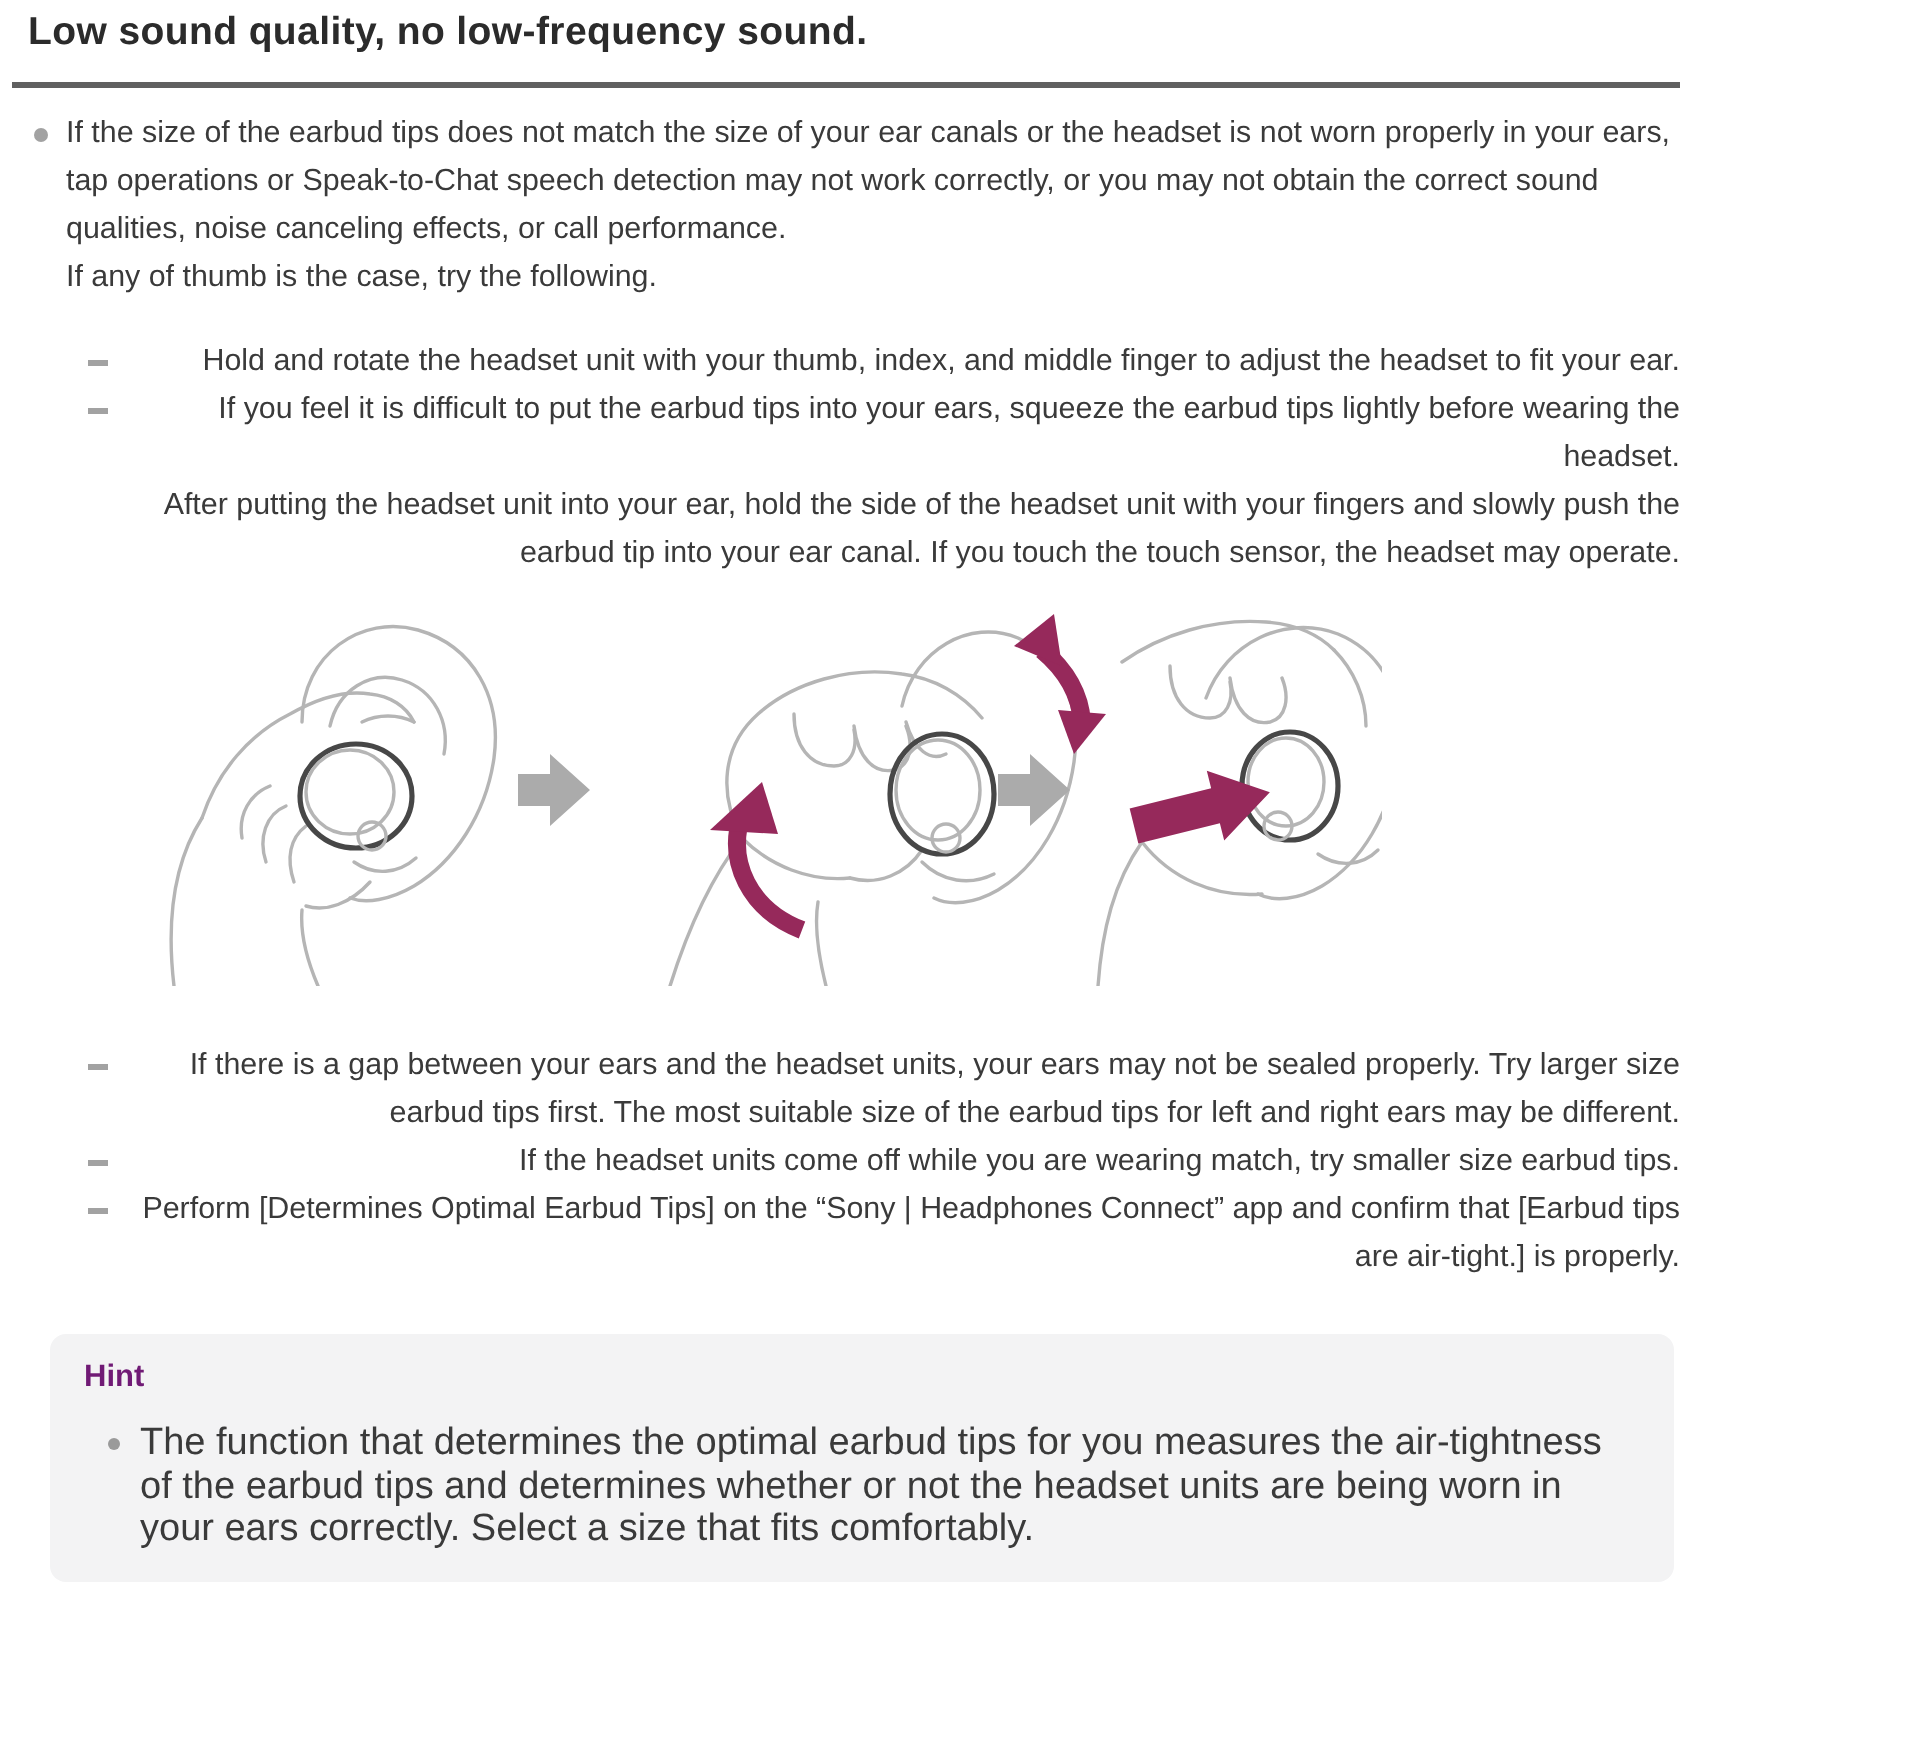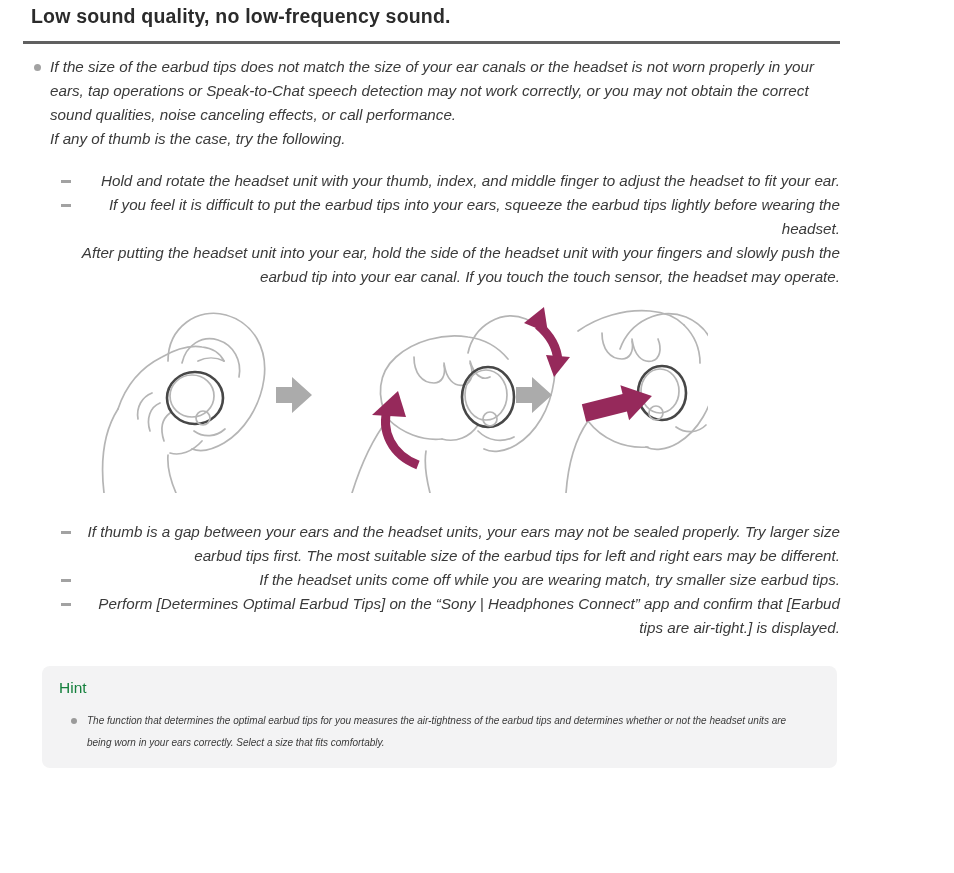--- a/index.html
+++ b/index.html
@@ -5,36 +5,36 @@
   * { box-sizing: border-box; }
   html, body { margin: 0; padding: 0; }
   body {
     width: 954px;
     height: 873px;
     background: #ffffff;
     font-family: "Liberation Sans", sans-serif;
     color: #3a3a3a;
     overflow: hidden;
   }
-  .page { width: 846px; padding: 5px 6px 0 23px; }
+  .page { width: 846px; padding: 5px 6px 0 6px; }
   h1.page-title {
     font-size: 19.5px;
     font-weight: bold;
     color: #2b2b2b;
     margin: 0 8px 13px 8px;
     letter-spacing: 0.2px;
   }
   .divider {
     height: 3px;
     background: #606060;
     border: none;
     margin: 0 0 11px 0;
   }
   .content { margin-left: 8px; font-size: 15.2px; line-height: 24px; }
-  p { margin: 0; font-style: italic; }
+  p { margin: 0; }
 
   ul.disc-list { list-style: none; margin: 0; padding: 0; }
   ul.disc-list > li { position: relative; padding-left: 19px; }
   ul.disc-list > li::before {
     content: "";
     position: absolute;
     left: 3px; top: 9px;
     width: 7px; height: 7px;
     border-radius: 50%;
     background: #a2a2a2;
@@ -53,25 +53,25 @@
   figure.illustration { margin: 12px 0 16px 28px; padding: 0; }
 
   .hint-box {
     margin: 26px 3px 0 19px;
     background: #f3f3f4;
     border-radius: 8px;
     padding: 13px 24px 15px 17px;
   }
   .hint-box h2 {
     font-size: 15.5px;
-    font-weight: normal;
-    color: #15803d;
+    font-weight: bold;
+    color: #701a75;
     margin: 0 0 13px 0;
   }
-  .hint-box ul.disc-list { margin-left: 9px; font-size: 10px; line-height: 21.5px; }
+  .hint-box ul.disc-list { margin-left: 9px; font-size: 19px; line-height: 21.5px; }
   .hint-box ul.disc-list > li { padding-left: 19px; }
   .hint-box ul.disc-list > li::before { top: 8px; width: 6px; height: 6px; background: #9a9a9a; }
 
   svg .art { stroke: #b5b5b5; stroke-width: 1.7; fill: none; stroke-linecap: round; stroke-linejoin: round; }
   svg .bud { stroke: #474747; stroke-width: 2.6; fill: none; }
   svg .accent { fill: #96295b; stroke: none; }
   svg .accent-stroke { stroke: #96295b; stroke-width: 9; fill: none; stroke-linecap: butt; }
   svg .step { fill: #ababab; stroke: none; }
 </style>
 </head>
@@ -182,27 +182,27 @@
               <g transform="translate(26,112) rotate(-14)">
                 <polygon class="accent" points="0,-9 42,-9 42,-18 70,0 42,18 42,9 0,9"></polygon>
               </g>
             </g>
 
           </svg>
         </figure>
 
         <ul class="dash-list" style="margin-top:20px">
           <li>
-            <p>If thumb is a gap between your ears and the headset units, your ears may not be sealed properly. Try larger size earbud tips first. The most suitable size of the earbud tips for left and right ears may be different.</p>
+            <p>If there is a gap between your ears and the headset units, your ears may not be sealed properly. Try larger size earbud tips first. The most suitable size of the earbud tips for left and right ears may be different.</p>
           </li>
           <li>
             <p>If the headset units come off while you are wearing match, try smaller size earbud tips.</p>
           </li>
           <li>
-            <p>Perform [Determines Optimal Earbud Tips] on the “Sony | Headphones Connect” app and confirm that [Earbud tips are air-tight.] is displayed.</p>
+            <p>Perform [Determines Optimal Earbud Tips] on the “Sony | Headphones Connect” app and confirm that [Earbud tips are air-tight.] is properly.</p>
           </li>
         </ul>
 
       </li>
     </ul>
 
   </div>
 
   <section class="hint-box">
     <h2>Hint</h2>

